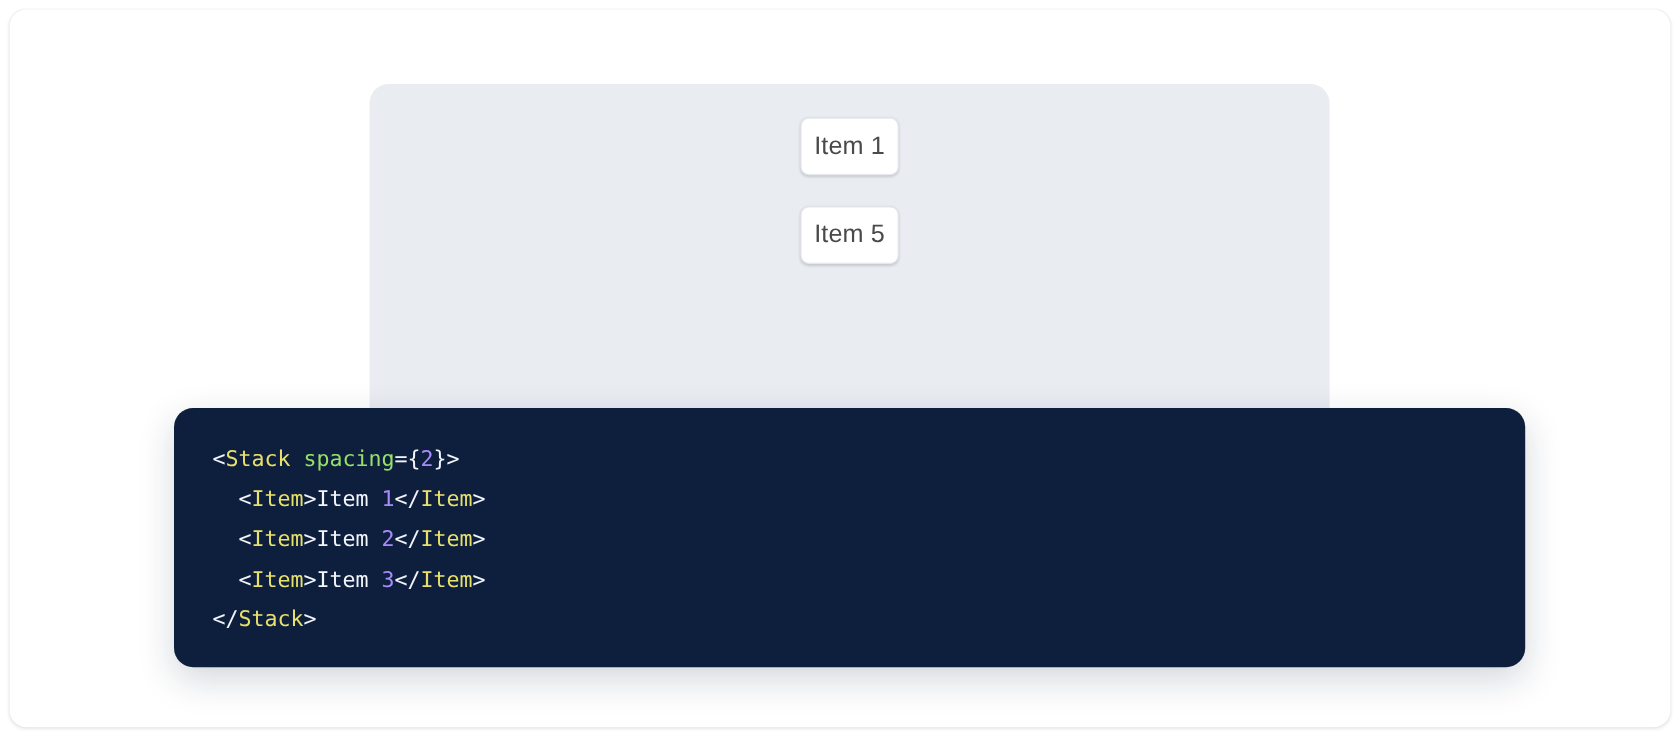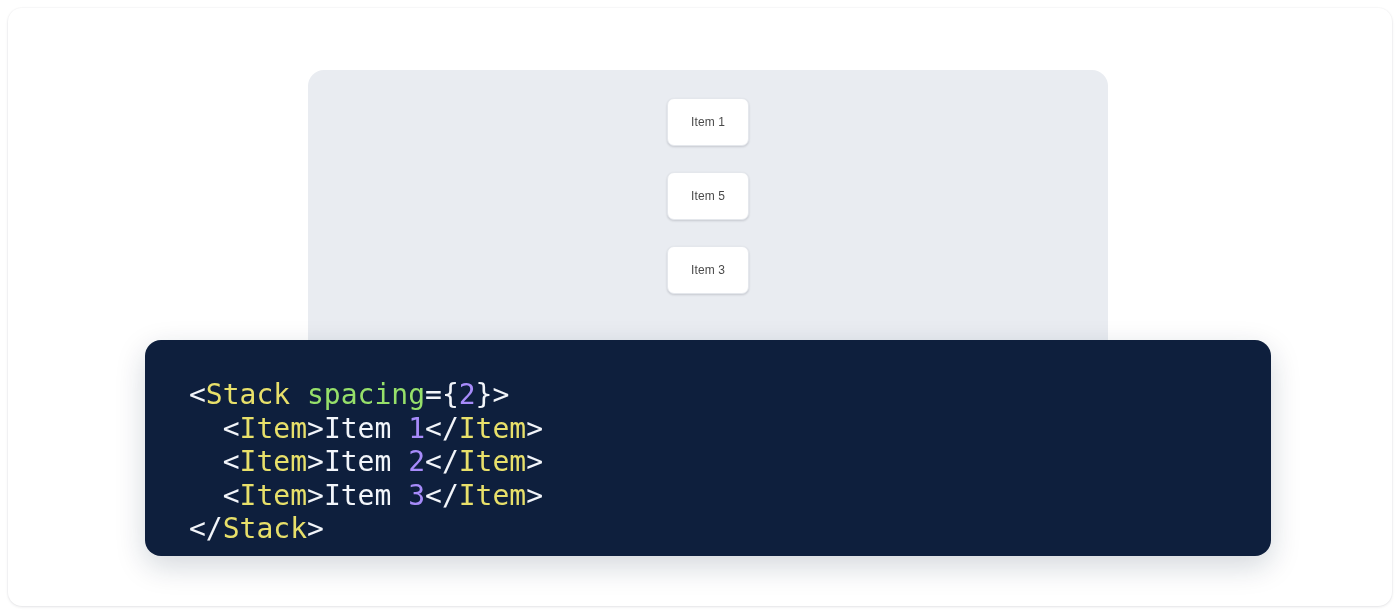--- a/index.html
+++ b/index.html
@@ -52,44 +52,44 @@
   .stack-item {
     width: 82px;
     height: 48px;
     background: #ffffff;
     border: 1px solid #e4e7ec;
     border-radius: 7px;
     box-shadow: 0 1px 2px rgba(16, 24, 40, 0.10), 0 1px 3px rgba(16,24,40,0.06);
     display: flex;
     align-items: center;
     justify-content: center;
-    font-size: 12px;
+    font-size: 21px;
     color: #4a4a4a;
     letter-spacing: 0.1px;
     box-sizing: border-box;
   }
 
   
   .code-block {
     position: absolute;
     left: 137px;
     top: 332px;
     width: 1126px;
     height: 216px;
     background: #0e1f3d;
     border-radius: 16px;
     box-shadow: 0 10px 30px rgba(13, 31, 61, 0.18);
     box-sizing: border-box;
     padding: 26px 32px;
   }
 
   .code-block pre {
-    margin: 12px;
+    margin: 0;
     font-family: "DejaVu Sans Mono", "Liberation Mono", monospace;
-    font-size: 28px;
+    font-size: 18px;
     line-height: 33.6px;
     color: #f2f5fa;
     white-space: pre;
   }
 
   .tok-punct  { color: #f2f5fa; }
   .tok-tag    { color: #e8e06a; }
   .tok-attr   { color: #96e06a; }
   .tok-num    { color: #a78bfa; }
   .tok-text   { color: #f2f5fa; }
@@ -100,23 +100,20 @@
 <div class="page-frame">
 
   <div class="preview-panel">
     <div class="stack" id="stack-container">
         <div class="stack-item">
           <span>Item 1</span>
         </div>
         <div class="stack-item">
           <span>Item 5</span>
         </div>
-        <div class="stack-item">
-          <span>Item 3</span>
-        </div>
       </div>
   </div>
 
   <div class="code-block">
     <pre id="code-snippet-text"><span class="tok-punct">&lt;</span><span class="tok-tag">Stack</span><span class="tok-text"> </span><span class="tok-attr">spacing</span><span class="tok-punct">={</span><span class="tok-num">2</span><span class="tok-punct">}&gt;</span>
   <span class="tok-punct">&lt;</span><span class="tok-tag">Item</span><span class="tok-punct">&gt;</span><span class="tok-text">Item </span><span class="tok-num">1</span><span class="tok-punct">&lt;/</span><span class="tok-tag">Item</span><span class="tok-punct">&gt;</span>
   <span class="tok-punct">&lt;</span><span class="tok-tag">Item</span><span class="tok-punct">&gt;</span><span class="tok-text">Item </span><span class="tok-num">2</span><span class="tok-punct">&lt;/</span><span class="tok-tag">Item</span><span class="tok-punct">&gt;</span>
   <span class="tok-punct">&lt;</span><span class="tok-tag">Item</span><span class="tok-punct">&gt;</span><span class="tok-text">Item </span><span class="tok-num">3</span><span class="tok-punct">&lt;/</span><span class="tok-tag">Item</span><span class="tok-punct">&gt;</span>
 <span class="tok-punct">&lt;/</span><span class="tok-tag">Stack</span><span class="tok-punct">&gt;</span></pre>
   </div>

